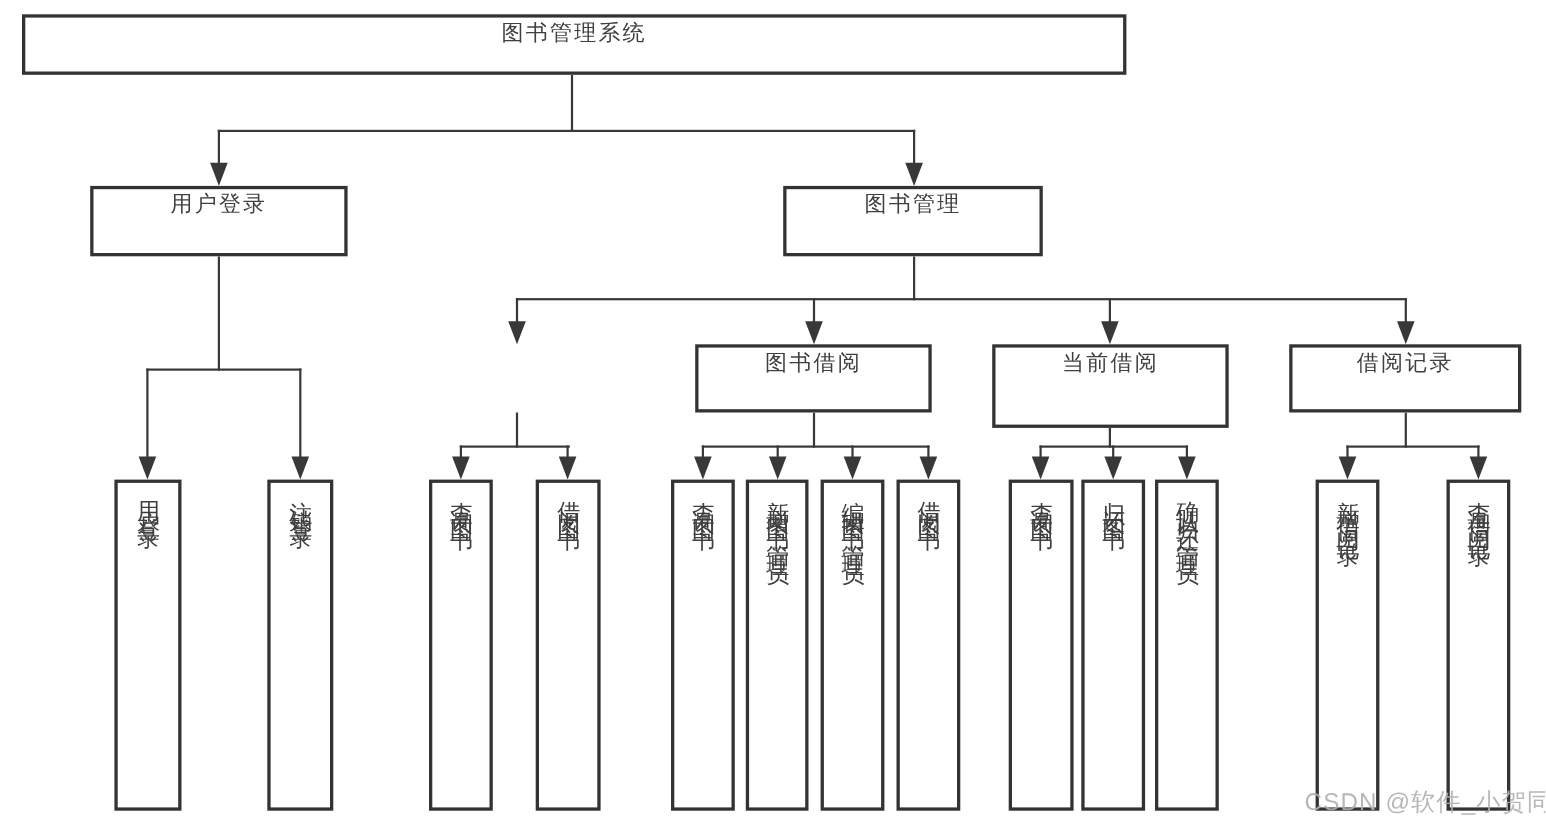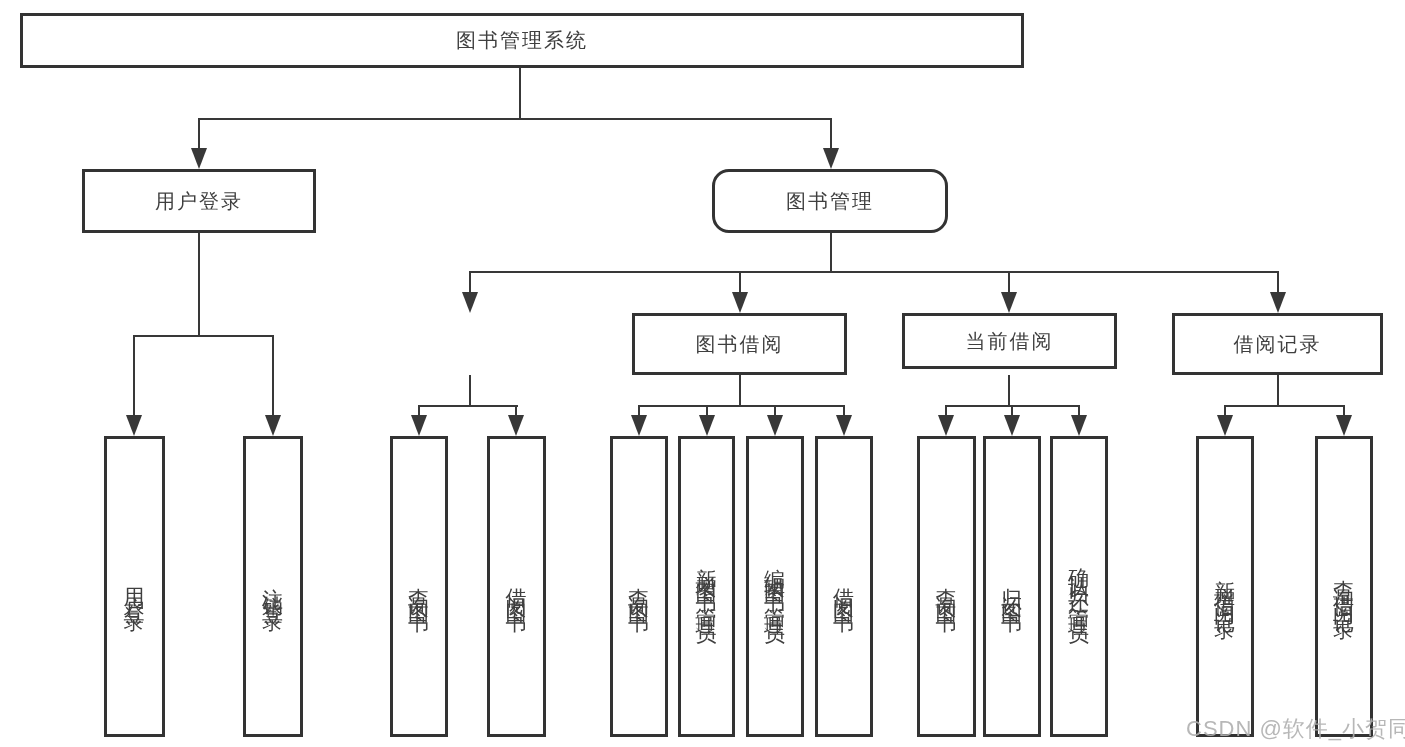--- a/index.html
+++ b/index.html
@@ -8,21 +8,21 @@
     width:1405px;height:747px;
     background:#ffffff;
     font-family:"Liberation Sans","DejaVu Sans",sans-serif;
     overflow:hidden;
   }
   .box{
     position:absolute;
     border:3px solid #333333;
     background:#ffffff;
     box-sizing:border-box;
-    display:flex;align-items:center;justify-content:center;
+    display:flex;justify-content:center;
   }
   .hlabel{
     font-size:20px;color:#3f3f3f;letter-spacing:2px;white-space:nowrap;
   }
   .vtext{
     writing-mode:vertical-rl;
     text-orientation:mixed;
     font-size:21px;color:#3f3f3f;
     letter-spacing:8px;
     line-height:1;
@@ -106,28 +106,28 @@
   <div class="arrow" style="left:1217px;top:415px;"></div>
   <div class="arrow" style="left:1336px;top:415px;"></div>
 
   <div class="box" style="left:20px;top:13px;width:1004px;height:55px;">
     <span class="hlabel">图书管理系统</span>
   </div>
 
   <div class="box" style="left:82px;top:169px;width:234px;height:64px;">
     <span class="hlabel">用户登录</span>
   </div>
-  <div class="box" style="left:712px;top:169px;width:236px;height:64px;border-radius:17px;">
+  <div class="box" style="left:712px;top:169px;width:236px;height:64px;">
     <span class="hlabel">图书管理</span>
   </div>
 
   <div class="box" style="left:632px;top:313px;width:215px;height:62px;font-family:Liberation Mono, monospace;">
     <span class="hlabel">图书借阅</span>
   </div>
-  <div class="box" style="left:902px;top:313px;width:215px;height:56px;">
+  <div class="box" style="left:902px;top:313px;width:215px;height:76px;">
     <span class="hlabel">当前借阅</span>
   </div>
   <div class="box" style="left:1172px;top:313px;width:211px;height:62px;">
     <span class="hlabel">借阅记录</span>
   </div>
 
   <div class="box" style="left:104px;top:436px;width:61px;height:301px;">
     <span class="vtext">用户登录</span>
   </div>
   <div class="box" style="left:243px;top:436px;width:60px;height:301px;">

